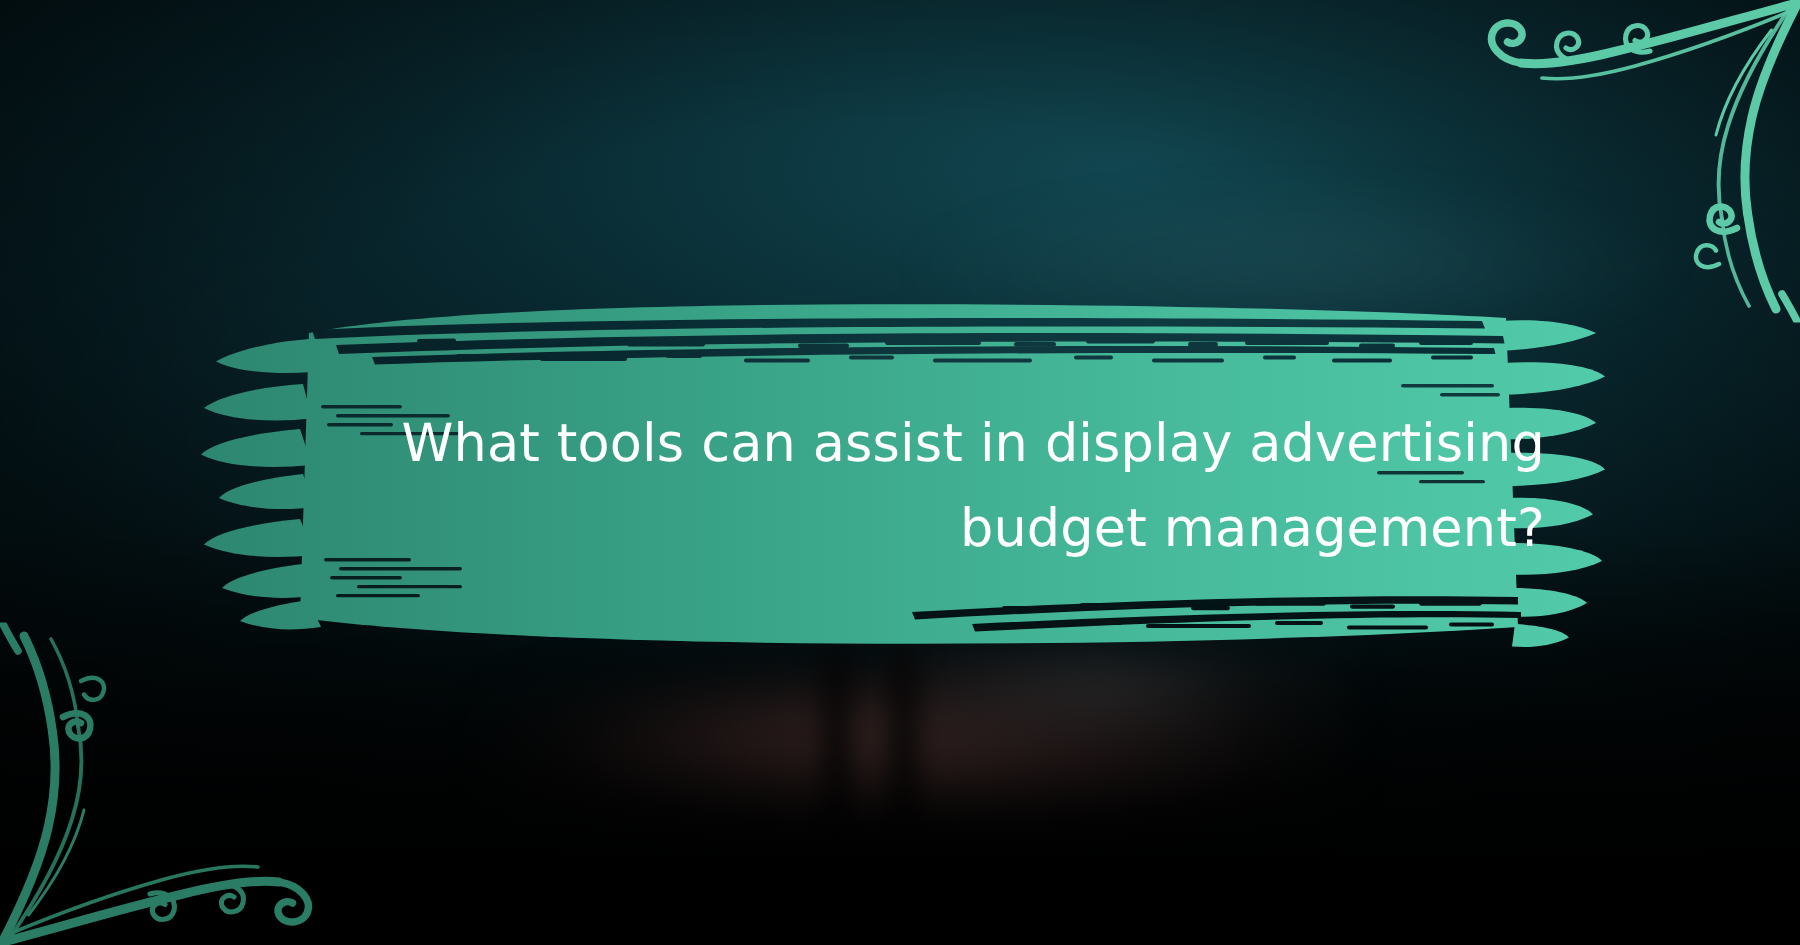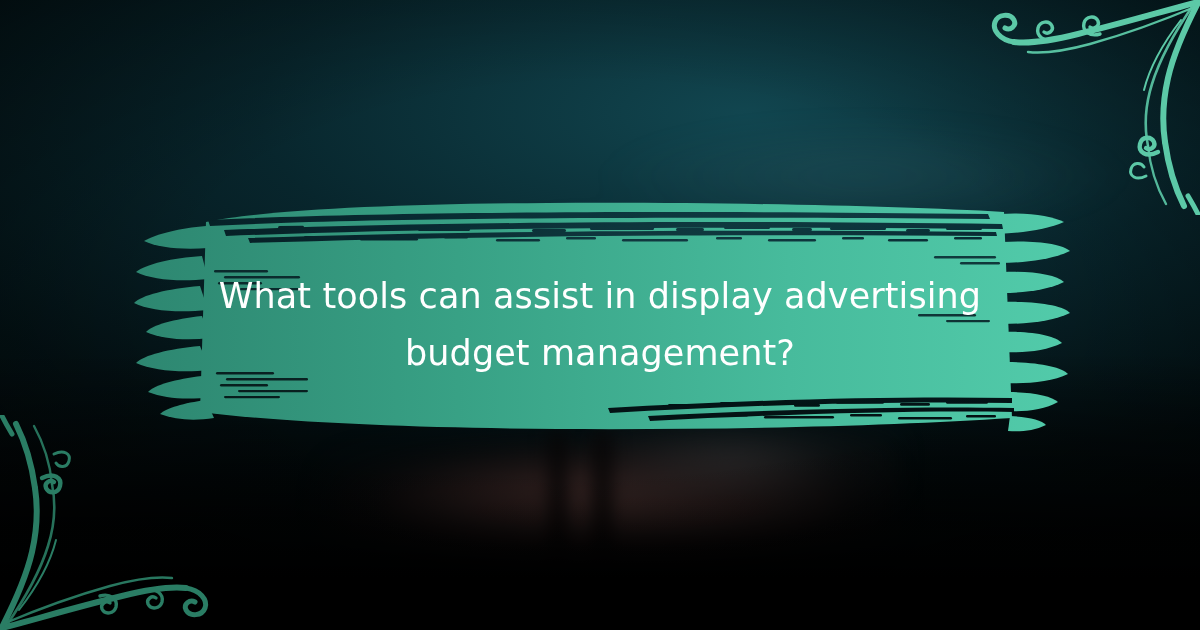--- a/index.html
+++ b/index.html
@@ -93,21 +93,21 @@
     width: 944px;
     height: 256px;
   }
 
   
   .headline {
     position: absolute;
     left: 170px;
     top: 268px;
     width: 860px;
-    text-align: center;
+    text-align: right;
     color: #ffffff;
     font-family: "DejaVu Sans", sans-serif;
     font-size: 35px;
     font-weight: 400;
     line-height: 57px;
     letter-spacing: 0.1px;
     white-space: pre-line;
   }
 </style>
 </head>

